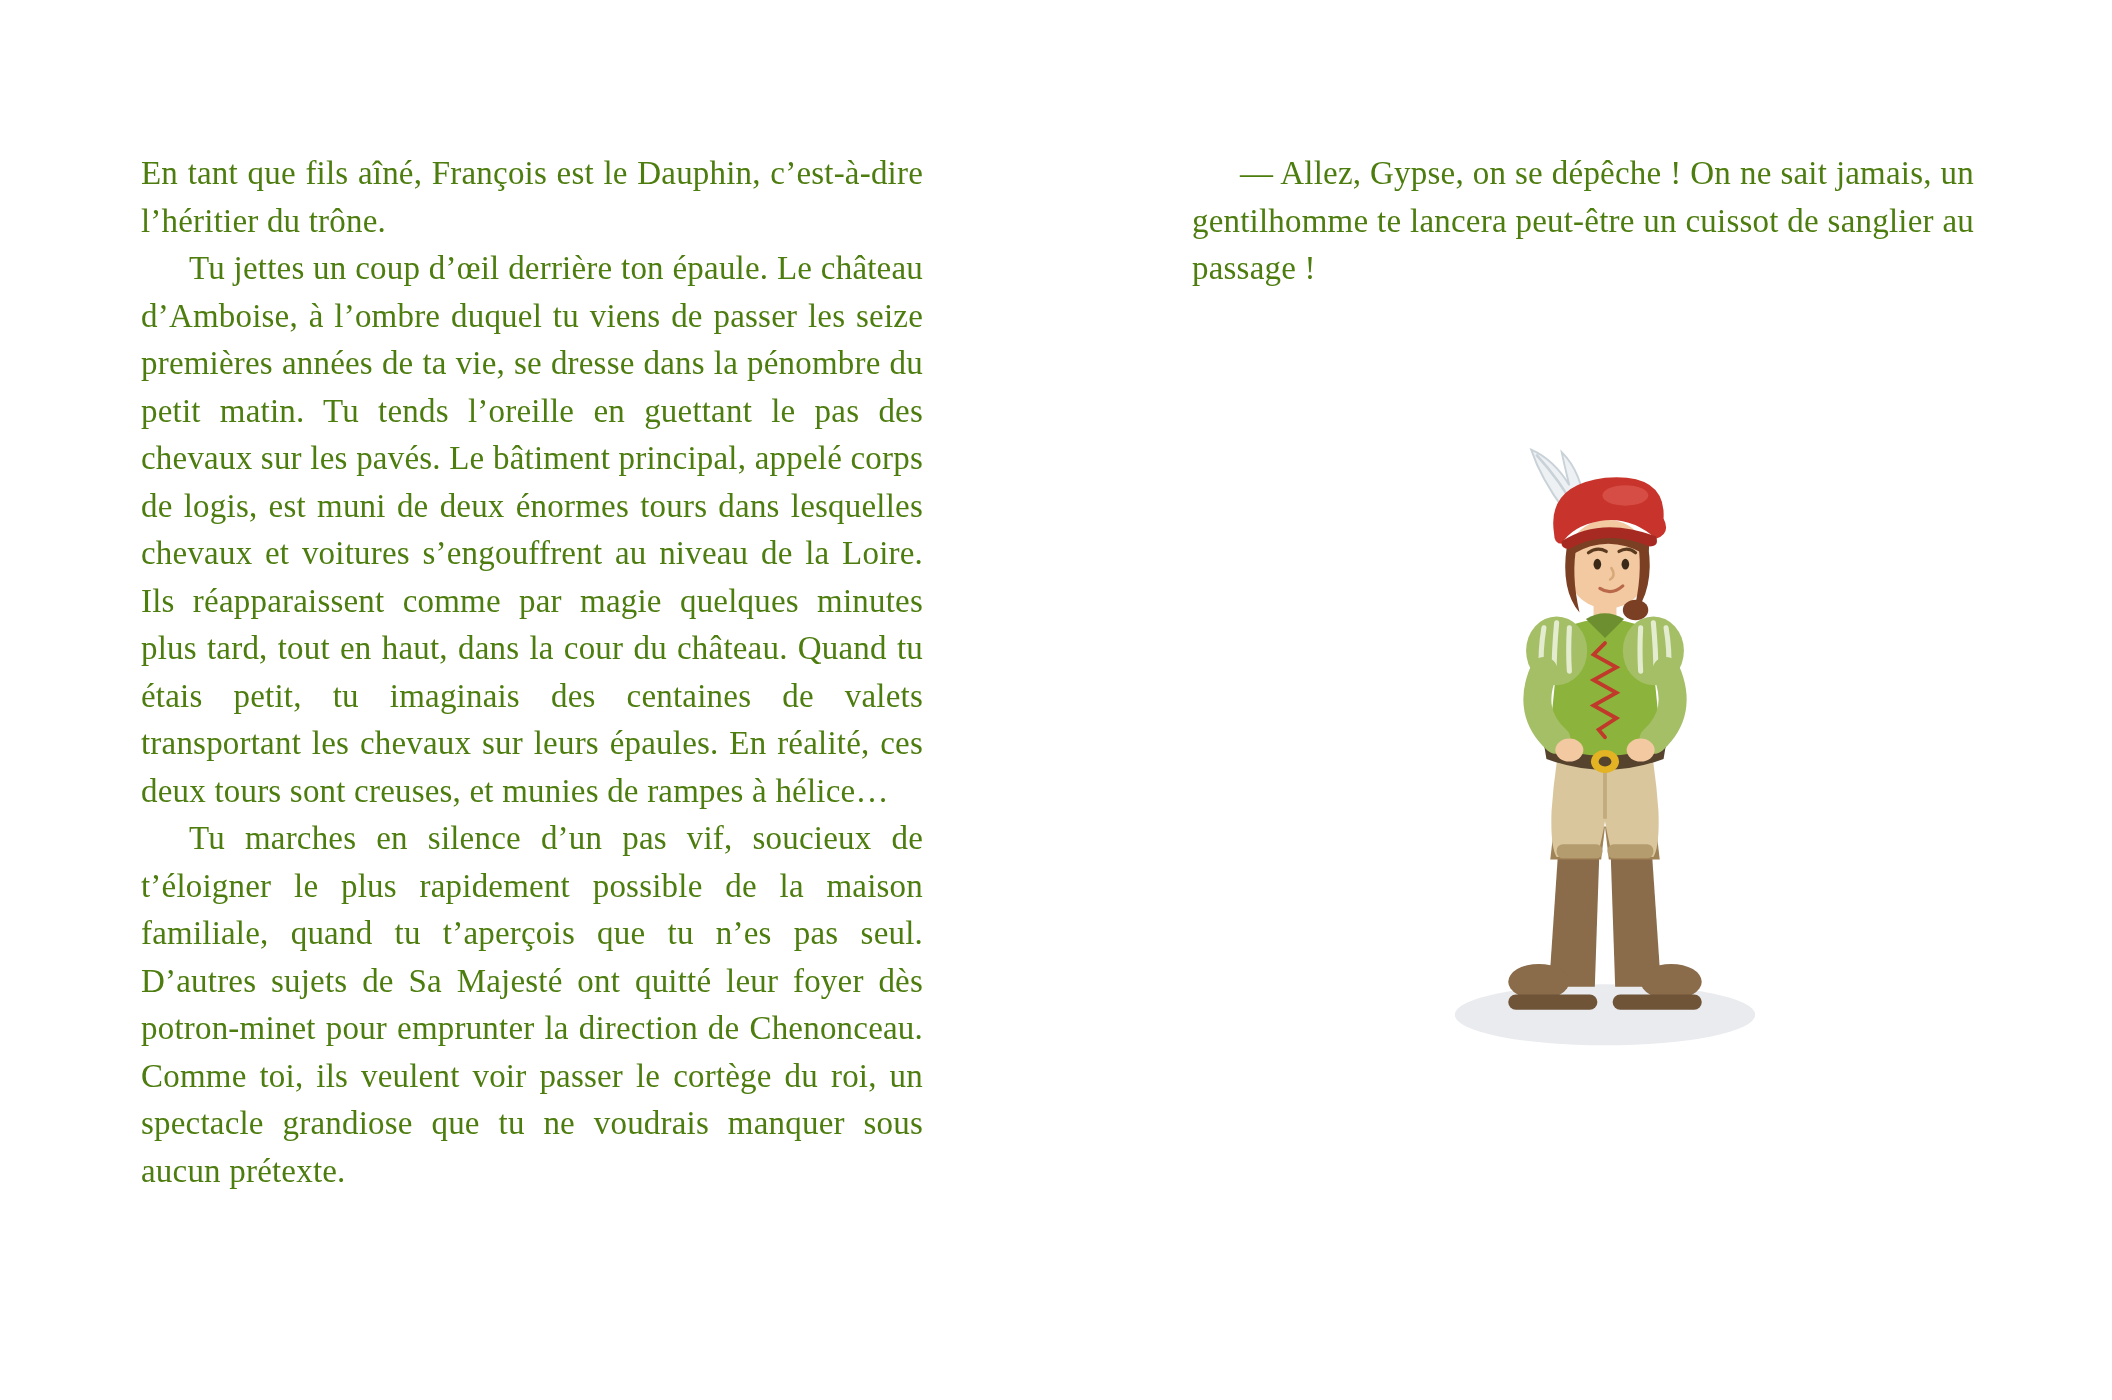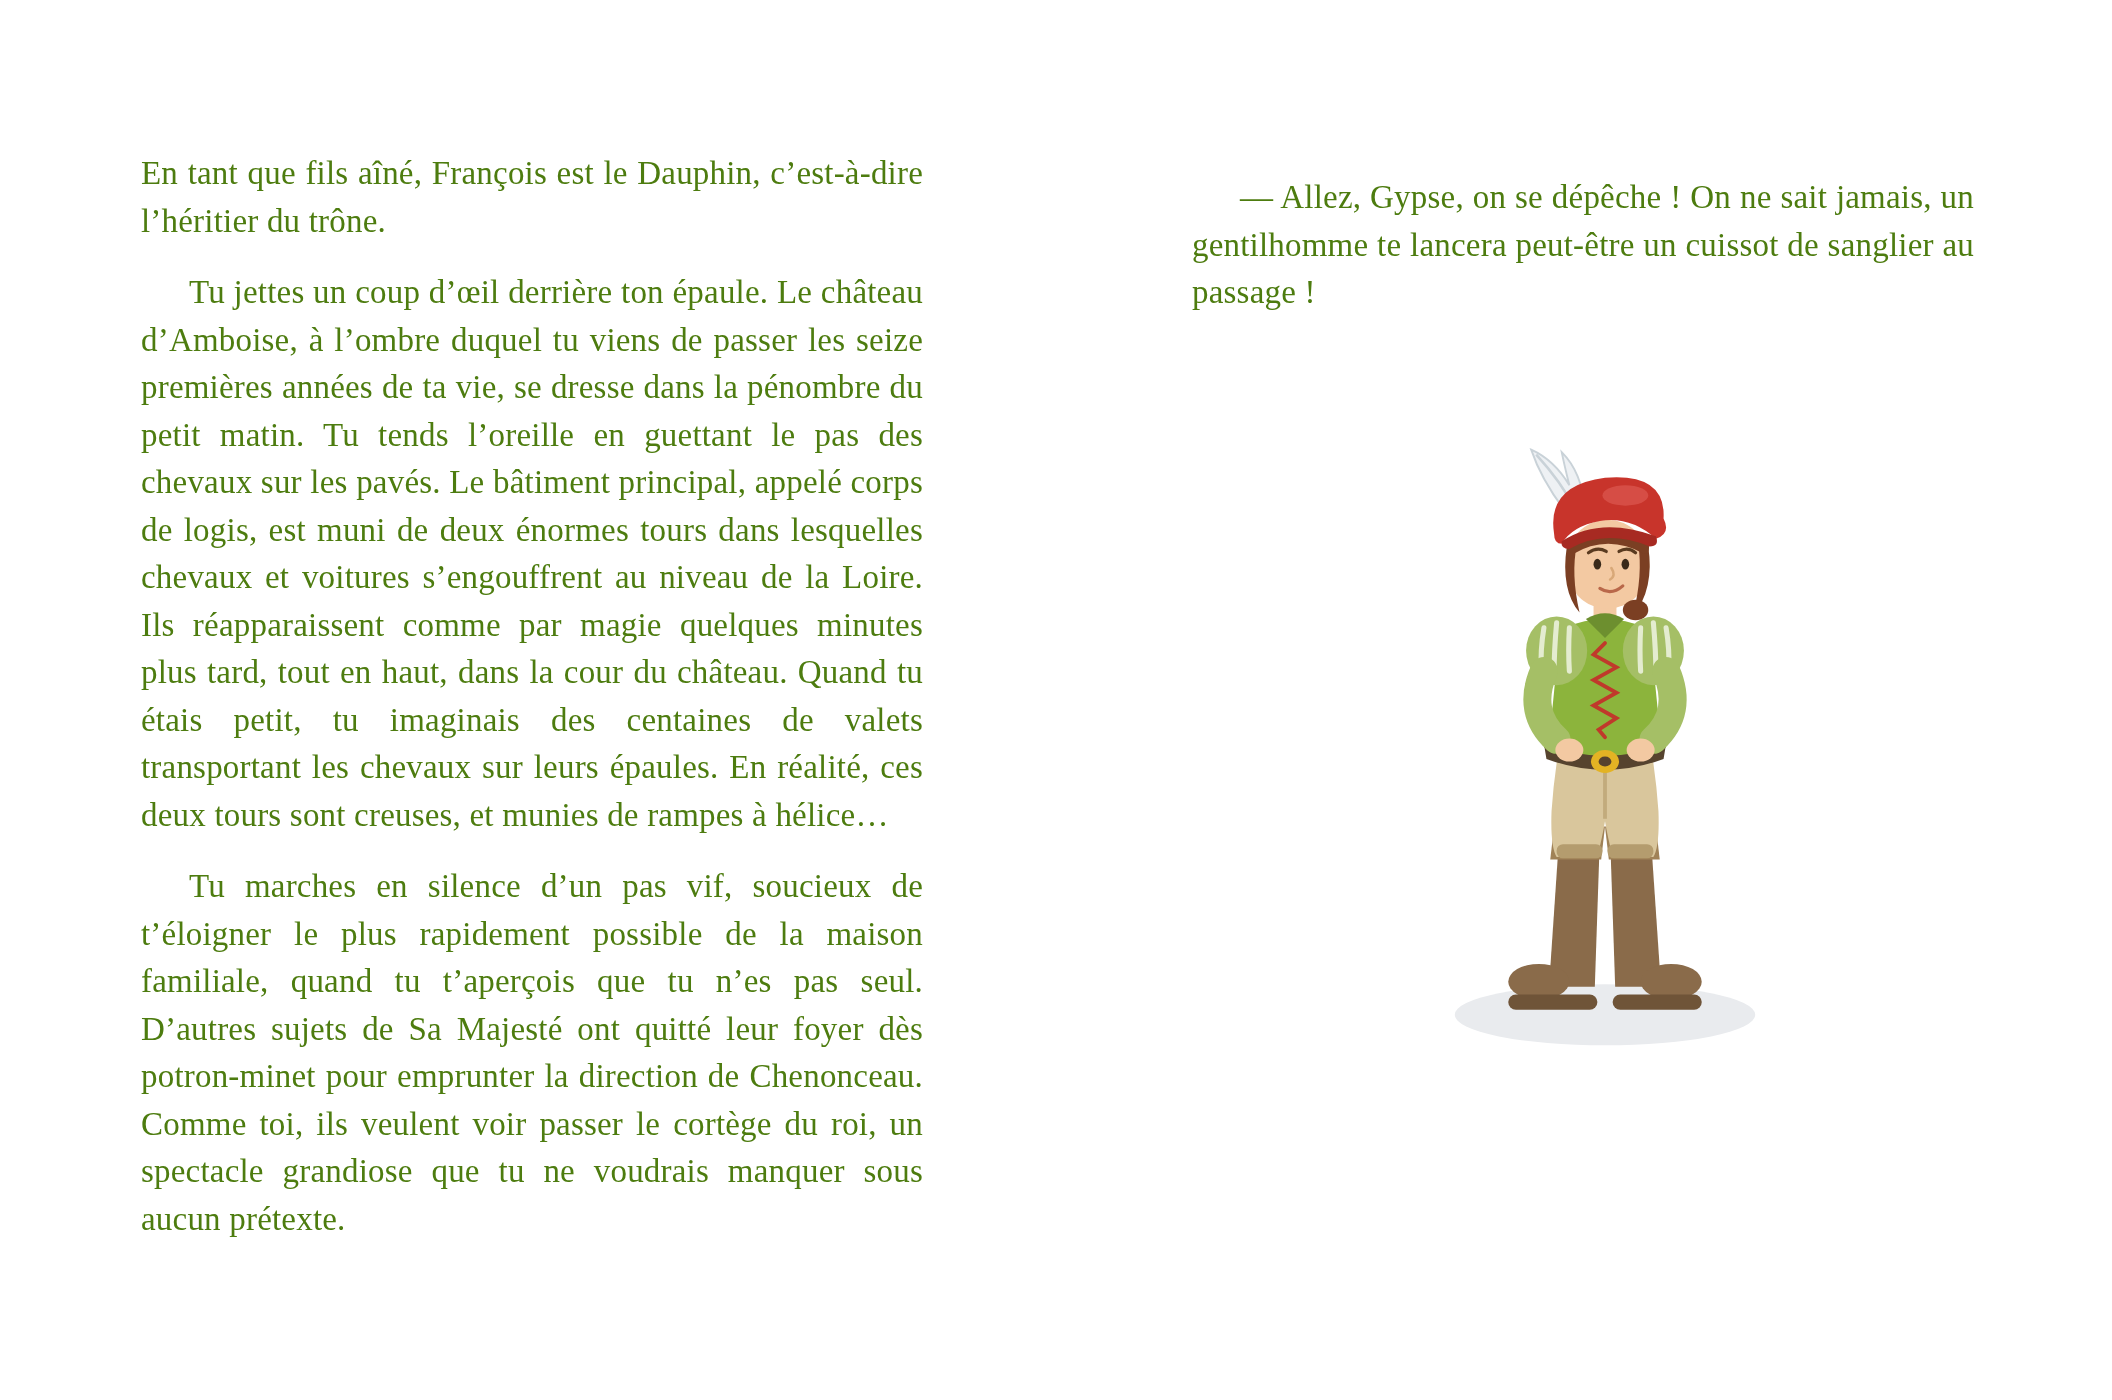--- a/index.html
+++ b/index.html
@@ -24,21 +24,20 @@
     line-height: 47.5px;
     text-align: justify;
     letter-spacing: 0.2px;
   }
   .page-text p {
     margin: 0;
     padding: 0;
   }
   .page-text p.indent {
     text-indent: 48px;
-    margin-top: 24px;
   }
   .left-page-text  { left: 141px; }
   .right-page-text { left: 1192px; }
 
   .illustration-wrap {
     position: absolute;
     left: 1192px;
     top: 442px;
     width: 782px;
     display: flex;

